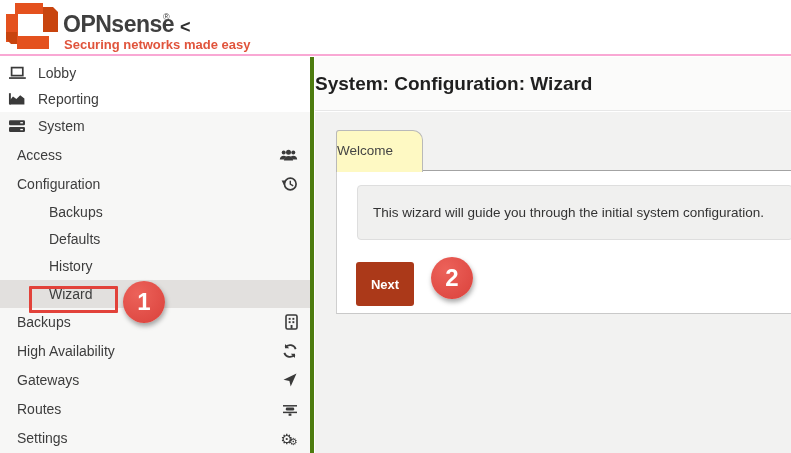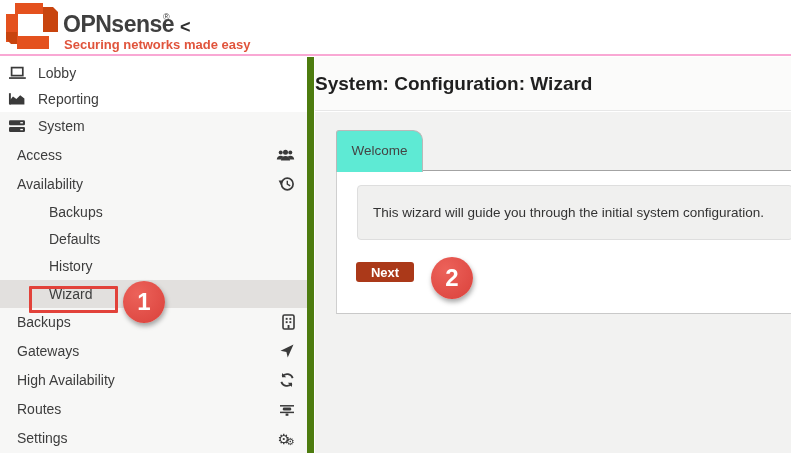--- a/index.html
+++ b/index.html
@@ -13,21 +13,21 @@
   .logo { position:absolute; left:6px; top:3px; }
   .brand { position:absolute; left:63px; top:11px; font-size:23px; font-weight:bold;
     color:#3f3f3f; letter-spacing:-0.5px; }
   .regmark { position:absolute; left:163px; top:12px; font-size:9px; color:#3f3f3f; }
   .tagline { position:absolute; left:64px; top:37px; font-size:13px; color:#e0543c;font-weight:bold; }
   .collapse { position:absolute; left:180px; top:14px; font-size:18px; font-weight:bold;
     color:#2e2e2e; cursor:pointer; line-height:26px; }
 
   
   .sidebar { position:absolute; left:0; top:57px; width:314px; bottom:0; background:#fff;
-    border-right:7px solid #4d7c0f; display:flex; flex-direction:column; }
+    border-right:4px solid #4d7c0f; display:flex; flex-direction:column; }
   .spacer { height:3px; }
   .row { position:relative; display:flex; align-items:center; height:29px;
     font-size:14px; color:#3d3d3d; cursor:pointer; }
   .lvl1 { padding-left:8px; }
   .lvl1 .licon { width:30px; display:flex; align-items:center; }
   .lvl2 { padding-left:17px; }
   .lvl3 { padding-left:49px; height:27px; }
   .row.selected { background:#e2e0de; height:28px; }
   .ricon { position:absolute; right:12px; top:50%; transform:translateY(-50%);
     display:flex; align-items:center; }
@@ -36,30 +36,30 @@
   .g1 { font-size:14px; }
   .g2 { font-size:10px; margin-left:-4px; margin-top:7px; }
 
   
   .main { position:absolute; left:315px; top:57px; right:0; bottom:0; }
   .title-band { position:absolute; left:0; right:0; top:0; height:54px;
     background:#fbfbfa; border-bottom:1px solid #e7e7e7; }
   .title-band h1 { line-height:54px; font-size:19px; font-weight:bold;
     color:#1f1f1f; }
   .content { position:absolute; left:0; right:0; top:55px; bottom:0; background:#f2f2f1; }
-  .tab { position:absolute; left:21px; top:18px; width:87px; height:42px; background:#5eead4;
+  .tab { position:absolute; left:21px; top:18px; width:87px; height:42px; background:#fef9c3;
     border:1px solid #b9b9b9; border-bottom:none; border-radius:3px 10px 0 0; z-index:2;
-    line-height:40px; text-align:center; font-size:13.5px; color:#444; cursor:pointer; }
+    line-height:40px; text-align:left; font-size:13.5px; color:#444; cursor:pointer; }
   .panel { position:absolute; left:21px; right:-12px; top:58px; height:144px; background:#fff;
     border-top:1px solid #a3a3a3; border-left:1px solid #cfcfcf;
     border-bottom:1px solid #c9c9c9; }
   .infobox { position:absolute; left:20px; right:10px; top:14px; height:55px;
     background:#f0f0ef; border:1px solid #dedede; border-radius:4px; line-height:53px;
     padding-left:15px; font-size:13.5px; color:#333; white-space:nowrap; overflow:hidden; }
-  .next { position:absolute; left:19px; top:91px; width:58px; height:20px; background:#ab3919;
+  .next { position:absolute; left:19px; top:91px; width:58px; height:44px; background:#ab3919;
     color:#fff; font-weight:bold; font-size:13px; border:none; border-radius:3px;
     font-family:inherit; cursor:pointer; }
 
   
   .annot-rect { position:absolute; left:29px; top:286px; width:89px; height:27px;
     border:3px solid #e2423a; border-radius:1px; z-index:5; pointer-events:none; }
   .annot-circle { position:absolute; width:42px; height:42px; border-radius:50%;
     background:radial-gradient(circle at 35% 30%, #ec625a, #da413b); color:#fff;
     font-size:24px; font-weight:bold; display:flex; align-items:center; justify-content:center;
     box-shadow:1px 3px 5px rgba(0,0,0,0.35); z-index:5; pointer-events:none; }
@@ -134,21 +134,21 @@
             <circle cx="14.3" cy="5.6" r="2" fill="#3a3a3a"></circle>
             <path d="M0.8 12.4c0-2.1 1.7-3.6 3.9-3.6 1 0 1.9.3 2.6.9-1.2 1-1.9 2.3-1.9 2.7H.8z" fill="#3a3a3a"></path>
             <path d="M18.2 12.4c0-2.1-1.7-3.6-3.9-3.6-1 0-1.9.3-2.6.9 1.2 1 1.9 2.3 1.9 2.7h4.6z" fill="#3a3a3a"></path>
             <circle cx="9.5" cy="5.2" r="2.5" fill="#3a3a3a"></circle>
             <path d="M4.9 13.4c0-2.6 2-4.4 4.6-4.4s4.6 1.8 4.6 4.4z" fill="#3a3a3a"></path>
           </svg>
         </span>
       </div>
 
       <div class="row lvl2">
-        <span>Availability</span>
+        <span>Configuration</span>
         <span class="ricon">
           <svg width="17" height="16" viewBox="0 0 17 16">
             <circle class="st" cx="9.3" cy="8" r="5.8" stroke-width="1.7"></circle>
             <path class="st" d="M9.3 4.7v3.5l2.9 1.7" stroke-width="1.4"></path>
             <path d="M0.6 4.6h4.8L3 9.2z" fill="#3a3a3a"></path>
           </svg>
         </span>
       </div>
 
       <div class="row lvl3">
@@ -172,41 +172,41 @@
             <rect x="3.7" y="3.9" width="1.9" height="1.9" fill="#3a3a3a"></rect>
             <rect x="7.4" y="3.9" width="1.9" height="1.9" fill="#3a3a3a"></rect>
             <rect x="3.7" y="7.2" width="1.9" height="1.9" fill="#3a3a3a"></rect>
             <rect x="7.4" y="7.2" width="1.9" height="1.9" fill="#3a3a3a"></rect>
             <rect x="5.6" y="11" width="1.9" height="3.6" fill="#3a3a3a"></rect>
           </svg>
         </span>
       </div>
 
       <div class="row lvl2">
-        <span>Gateways</span>
-        <span class="ricon">
-          <svg width="16" height="16" viewBox="0 0 16 16">
-            <path d="M14.5 1.5 L1.5 7.7 L7.4 8.9 L8.7 14.5 Z" fill="#3a3a3a"></path>
-          </svg>
-        </span>
-      </div>
-
-      <div class="row lvl2">
         <span>High Availability</span>
         <span class="ricon">
           <svg width="16" height="16" viewBox="0 0 16 16">
             <path class="st" d="M13.7 6.1A6 6 0 0 0 3.3 4.4" stroke-width="1.8"></path>
             <path d="M3 1v4.2h4.2z" fill="#3a3a3a"></path>
             <path class="st" d="M2.3 9.9a6 6 0 0 0 10.4 1.7" stroke-width="1.8"></path>
             <path d="M13 15v-4.2H8.8z" fill="#3a3a3a"></path>
           </svg>
         </span>
       </div>
 
       <div class="row lvl2">
+        <span>Gateways</span>
+        <span class="ricon">
+          <svg width="16" height="16" viewBox="0 0 16 16">
+            <path d="M14.5 1.5 L1.5 7.7 L7.4 8.9 L8.7 14.5 Z" fill="#3a3a3a"></path>
+          </svg>
+        </span>
+      </div>
+
+      <div class="row lvl2">
         <span>Routes</span>
         <span class="ricon">
           <svg width="16" height="16" viewBox="0 0 16 16">
             <path class="st" d="M1 4.8h14" stroke-width="1.5"></path>
             <rect x="3.8" y="6.6" width="8.4" height="2.8" rx="1.2" fill="#3a3a3a"></rect>
             <path class="st" d="M1 11.4h14" stroke-width="1.5"></path>
             <rect x="6.6" y="12.5" width="2.8" height="2.3" fill="#3a3a3a"></rect>
           </svg>
         </span>
       </div>

